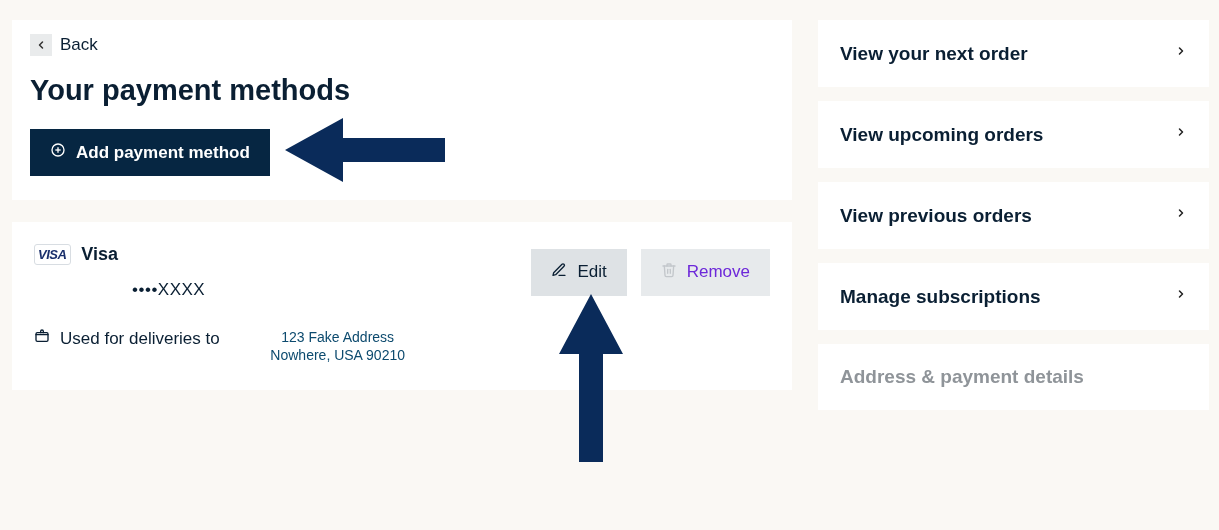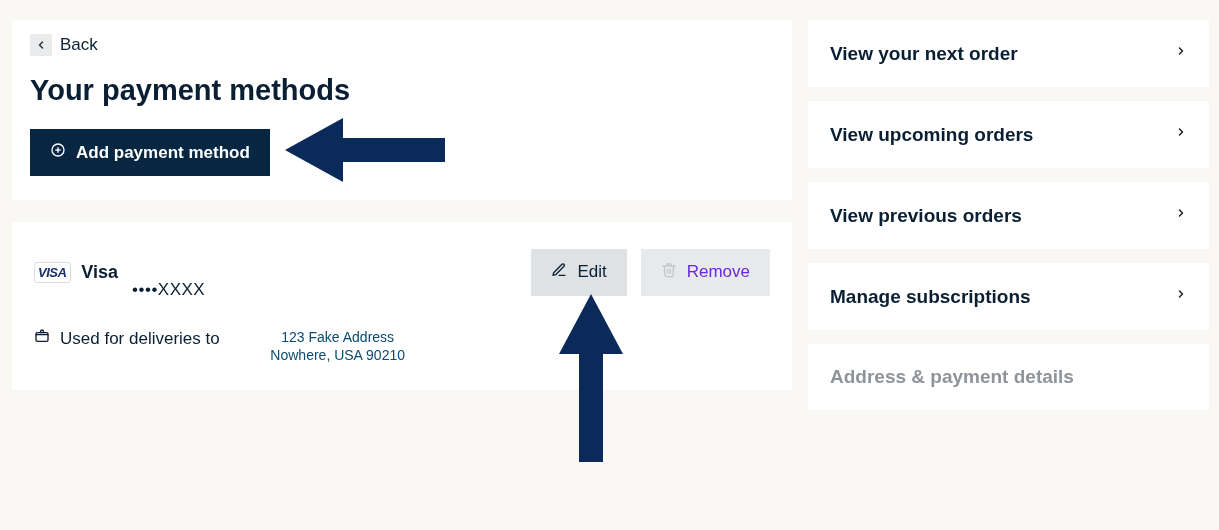--- a/index.html
+++ b/index.html
@@ -18,21 +18,21 @@
     margin:0; padding:0;
     background: var(--bg);
     font-family: "Segoe UI", Arial, Helvetica, sans-serif;
     color: var(--text);
   }
   .page {
     width: 1219px;
     height: 530px;
     position: relative;
     display: flex;
-    gap: 16px;
+    gap: 26px;
     padding: 20px 10px 0 12px;
   }
   .main-col { width: 780px; }
   .side-col { flex: 1; min-width: 0; }
 
   
   .header-card {
     background: var(--card);
     padding: 14px 18px 24px 18px;
     margin-bottom: 22px;
@@ -68,21 +68,21 @@
     cursor:pointer;
   }
   .add-btn svg { width:16px; height:16px; }
 
   
   .payment-card {
     background: var(--card);
     padding: 22px 22px 26px 22px;
   }
   .card-top { display:flex; align-items:center; justify-content:space-between; }
-  .card-id { display:flex; align-items:center; gap:10px; }
+  .card-id { display:flex; align-items:flex-start; gap:10px; }
   .visa-logo {
     font-family: Arial, sans-serif;
     font-weight: 900;
     font-style: italic;
     color:#1a2f6b;
     font-size:13px;
     letter-spacing: -0.5px;
     border:1px solid #d8dde2;
     border-radius:3px;
     padding:2px 4px 2px 3px;

